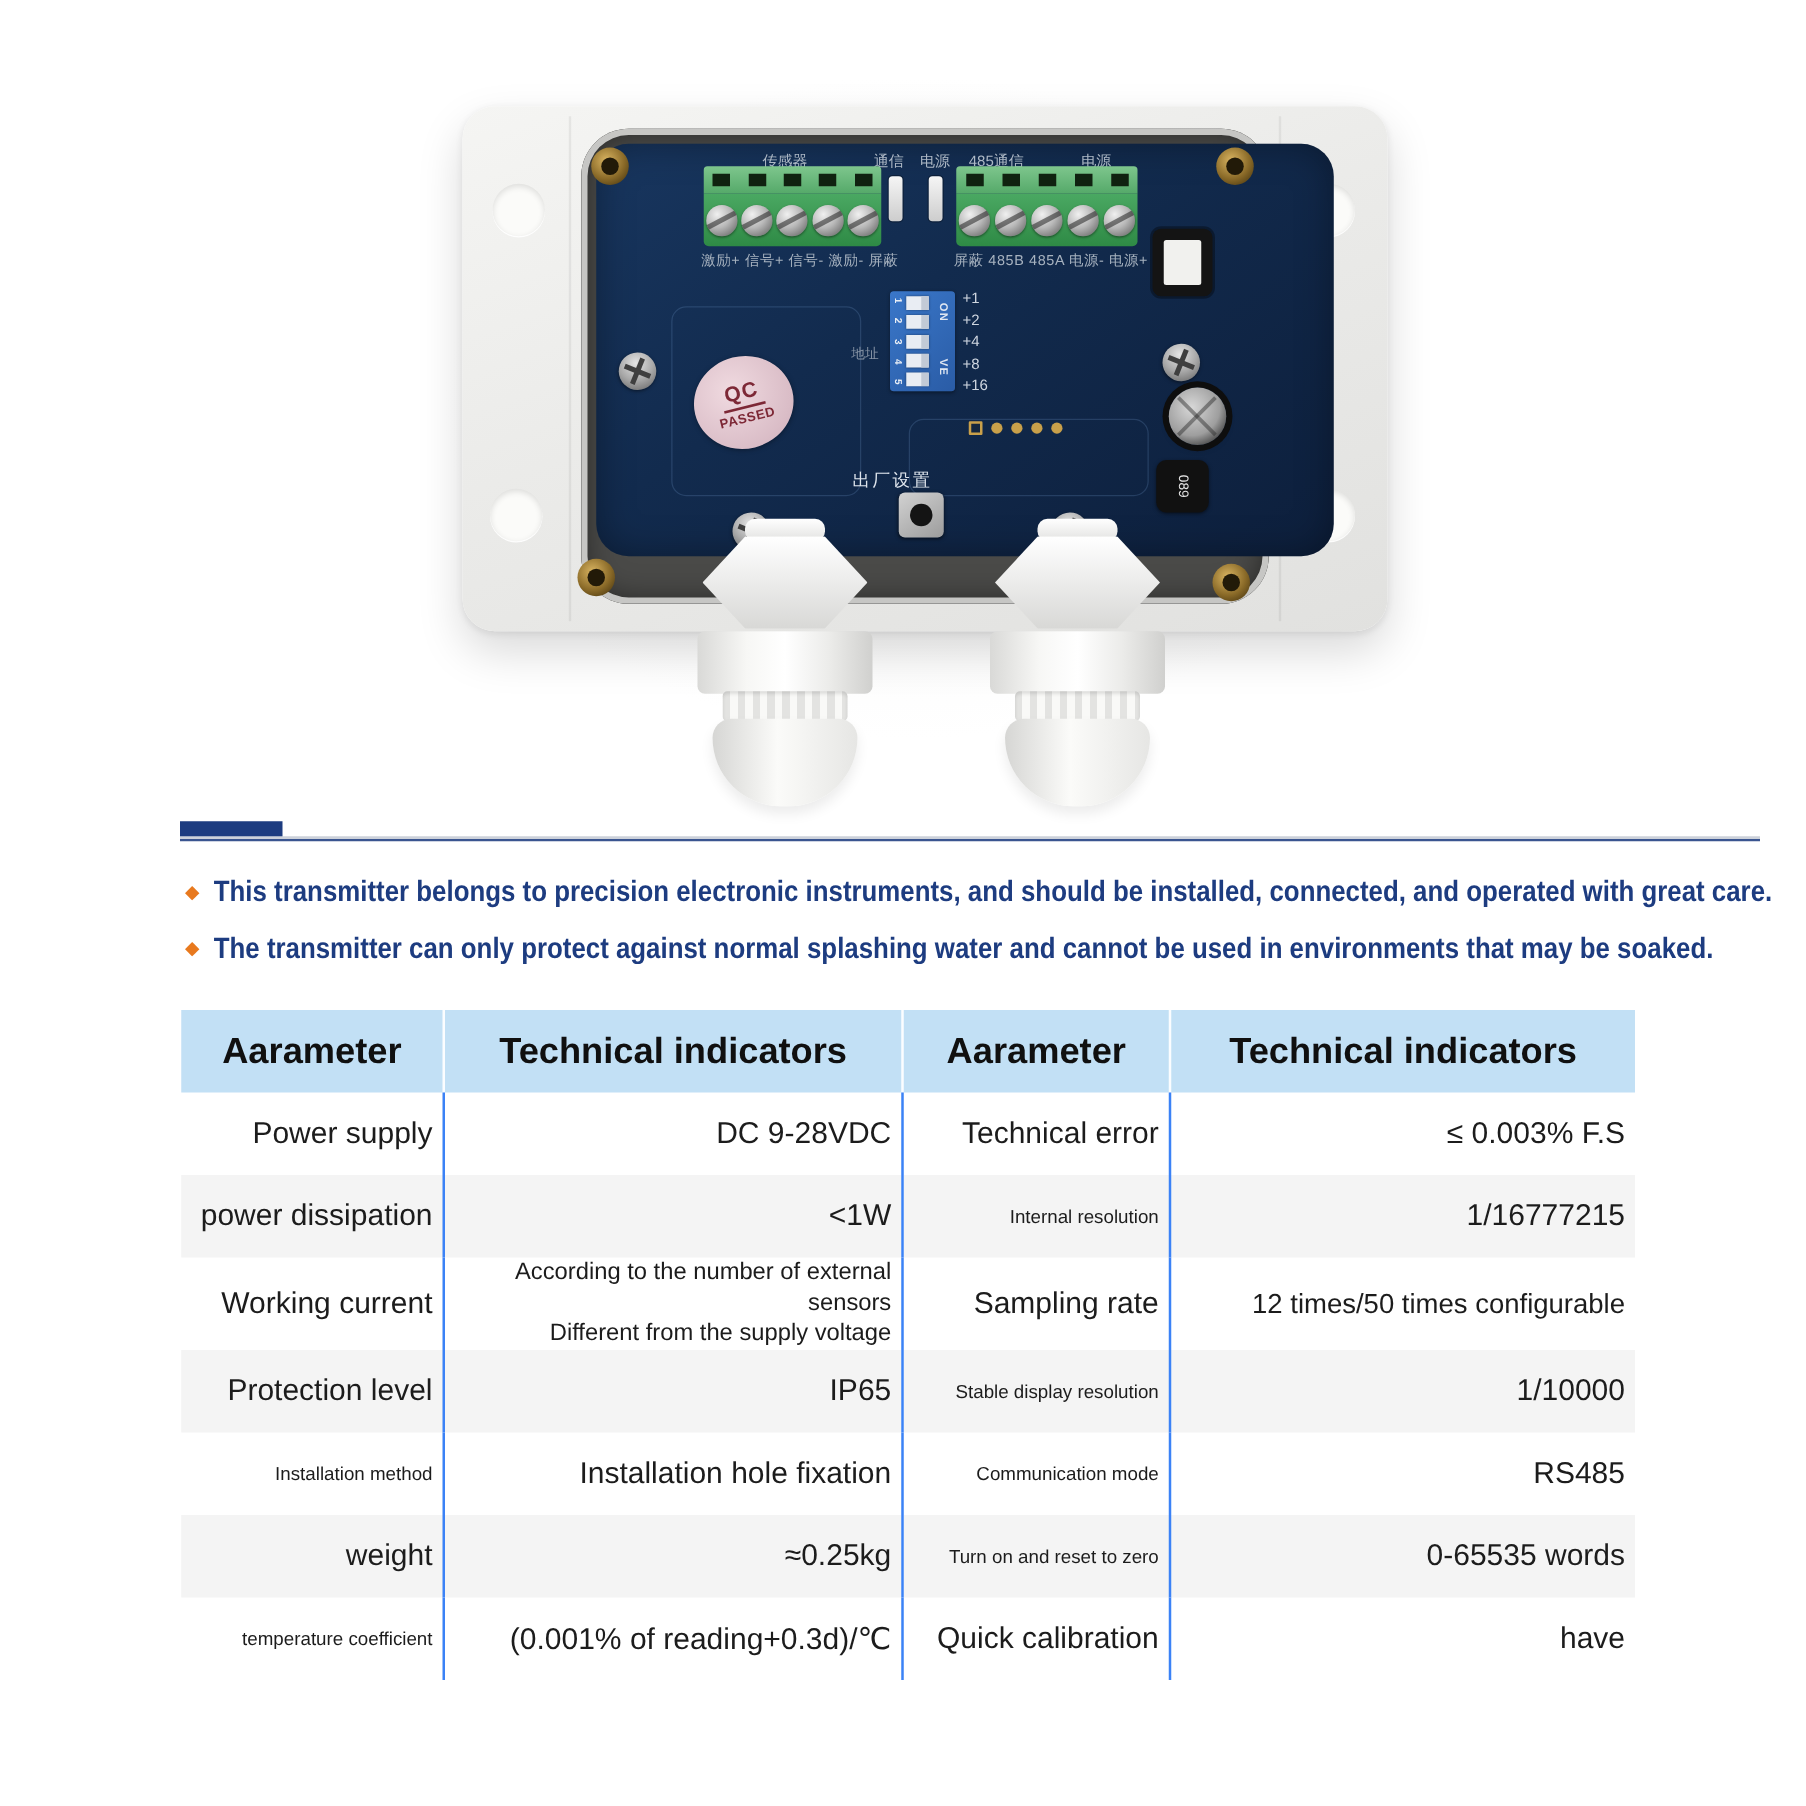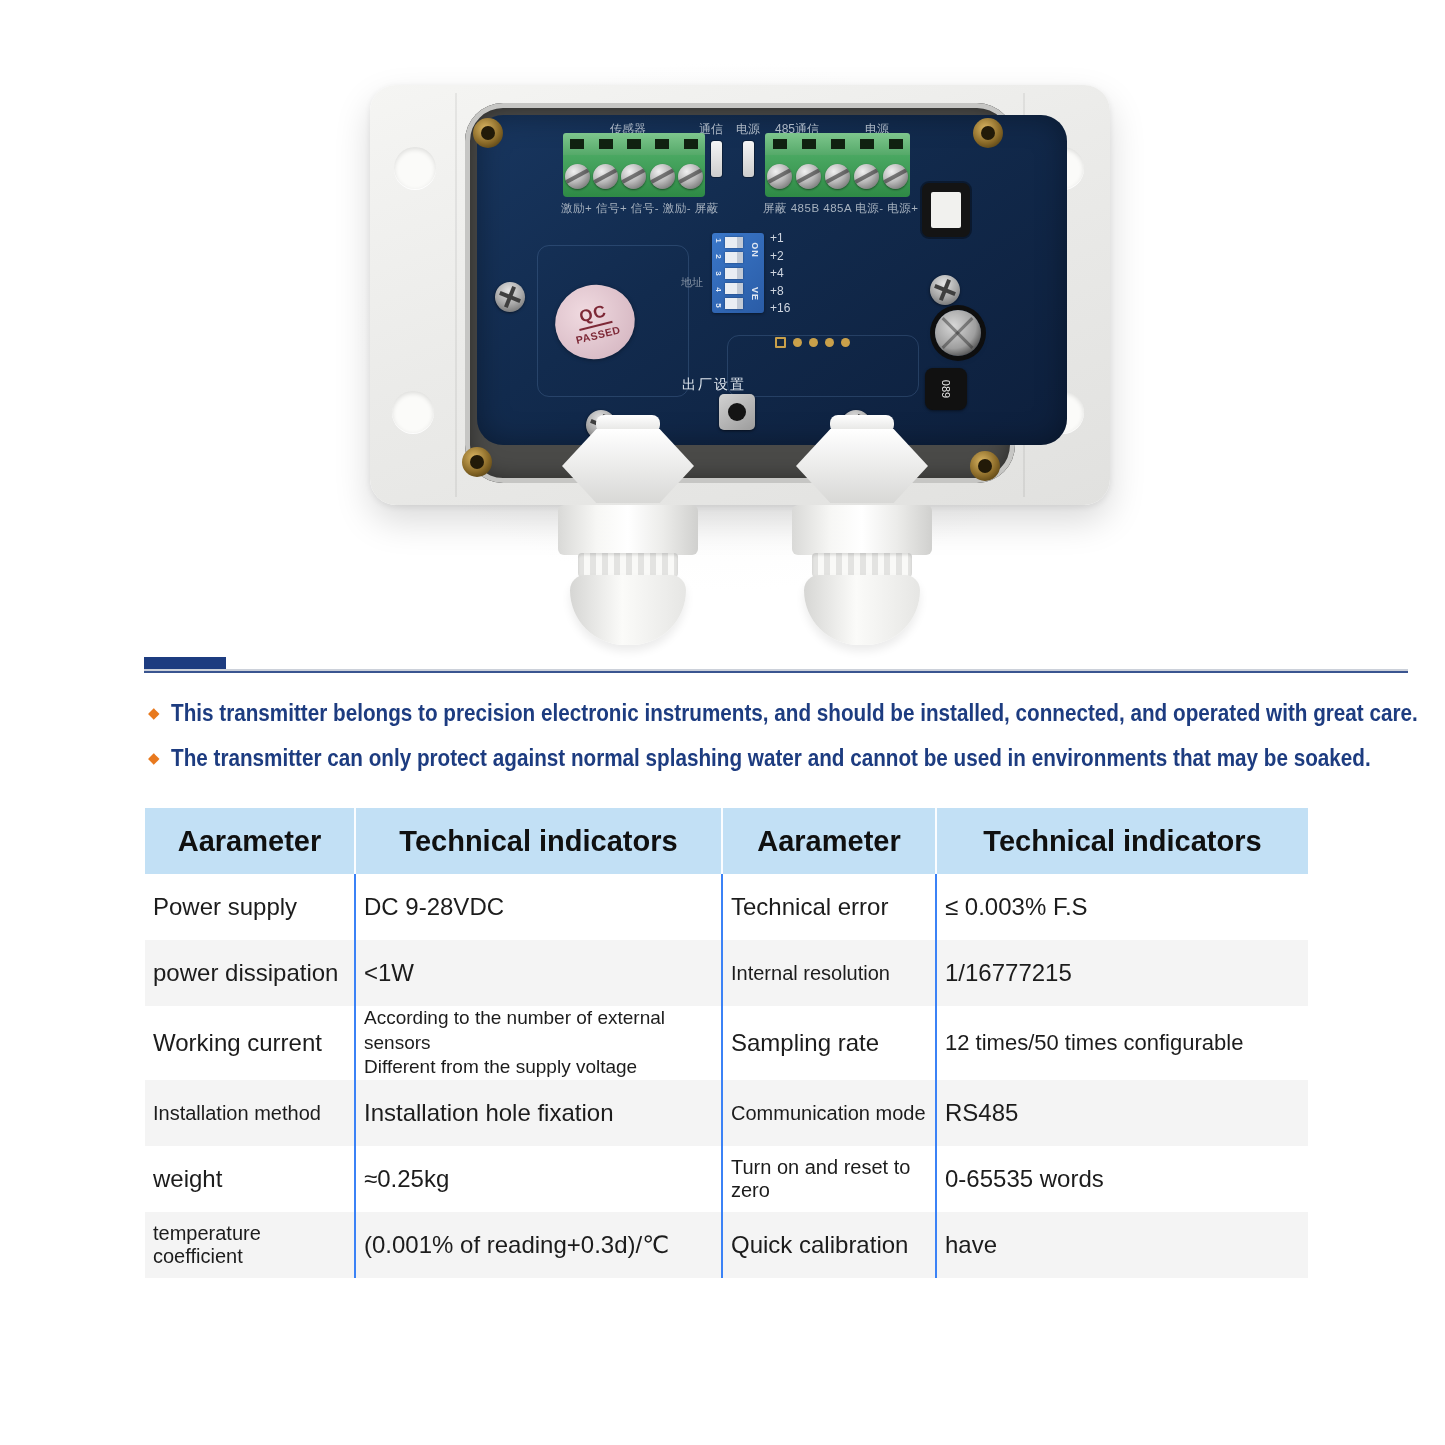--- a/index.html
+++ b/index.html
@@ -127,25 +127,25 @@
     background:linear-gradient(180deg,#ccd1da 0%,#ccd1da 45%,#3a5590 55%,#3a5590 100%);}
   .bullet{position:absolute;left:148px;white-space:nowrap;}
   .bullet .dmd{color:#e8791e;font-size:15px;margin-right:11px;vertical-align:3px;}
   .bullet .txt{display:inline-block;transform:scaleX(.88);transform-origin:0 50%;
     font-weight:bold;font-size:23.5px;color:#1d3c80;}
   .b1{top:700px}.b2{top:745px}
 
   
   #spec{position:absolute;left:145px;top:808px;width:1163px;border-collapse:collapse;table-layout:fixed;}
   #spec th{height:64px;background:#c2e0f5;font-size:29px;font-weight:bold;color:#101010;text-align:center;}
-  #spec td{height:66px;text-align:left;vertical-align:middle;font-size:24px;color:#1c1c1c;padding:0 8px;overflow:hidden;}
+  #spec td{height:66px;text-align:right;vertical-align:middle;font-size:24px;color:#1c1c1c;padding:0 8px;overflow:hidden;}
   #spec tbody tr:nth-child(even) td{background:#f4f4f4;}
   #spec td + td{border-left:2px solid #3b82f6;}
   #spec th + th{border-left:2px solid #fbfdff;}
-  #spec td.long{font-size:20px;margin-left:32px;}
+  #spec td.long{font-size:15px;margin-left:32px;}
   #spec td.mid{font-size:22px;}
   #spec td.multiline{font-size:19px;line-height:1.3;white-space:pre-line;}
 </style>
 </head>
 <body>
 
 <div id="photo-bg" class="abs"></div>
 
 <div id="device" class="abs">
   <div class="box"></div>
@@ -318,20 +318,26 @@
         <td>1/16777215</td>
       </tr>
       <tr>
         <td>Working current</td>
         <td class="multiline">According to the number of external sensors
 Different from the supply voltage</td>
         <td>Sampling rate</td>
         <td class="mid">12 times/50 times configurable</td>
       </tr>
       <tr>
+        <td>Protection level</td>
+        <td>IP65</td>
+        <td class="long">Stable display resolution</td>
+        <td>1/10000</td>
+      </tr>
+      <tr>
         <td class="long">Installation method</td>
         <td>Installation hole fixation</td>
         <td class="long">Communication mode</td>
         <td>RS485</td>
       </tr>
       <tr>
         <td>weight</td>
         <td>≈0.25kg</td>
         <td class="long">Turn on and reset to zero</td>
         <td>0-65535 words</td>

